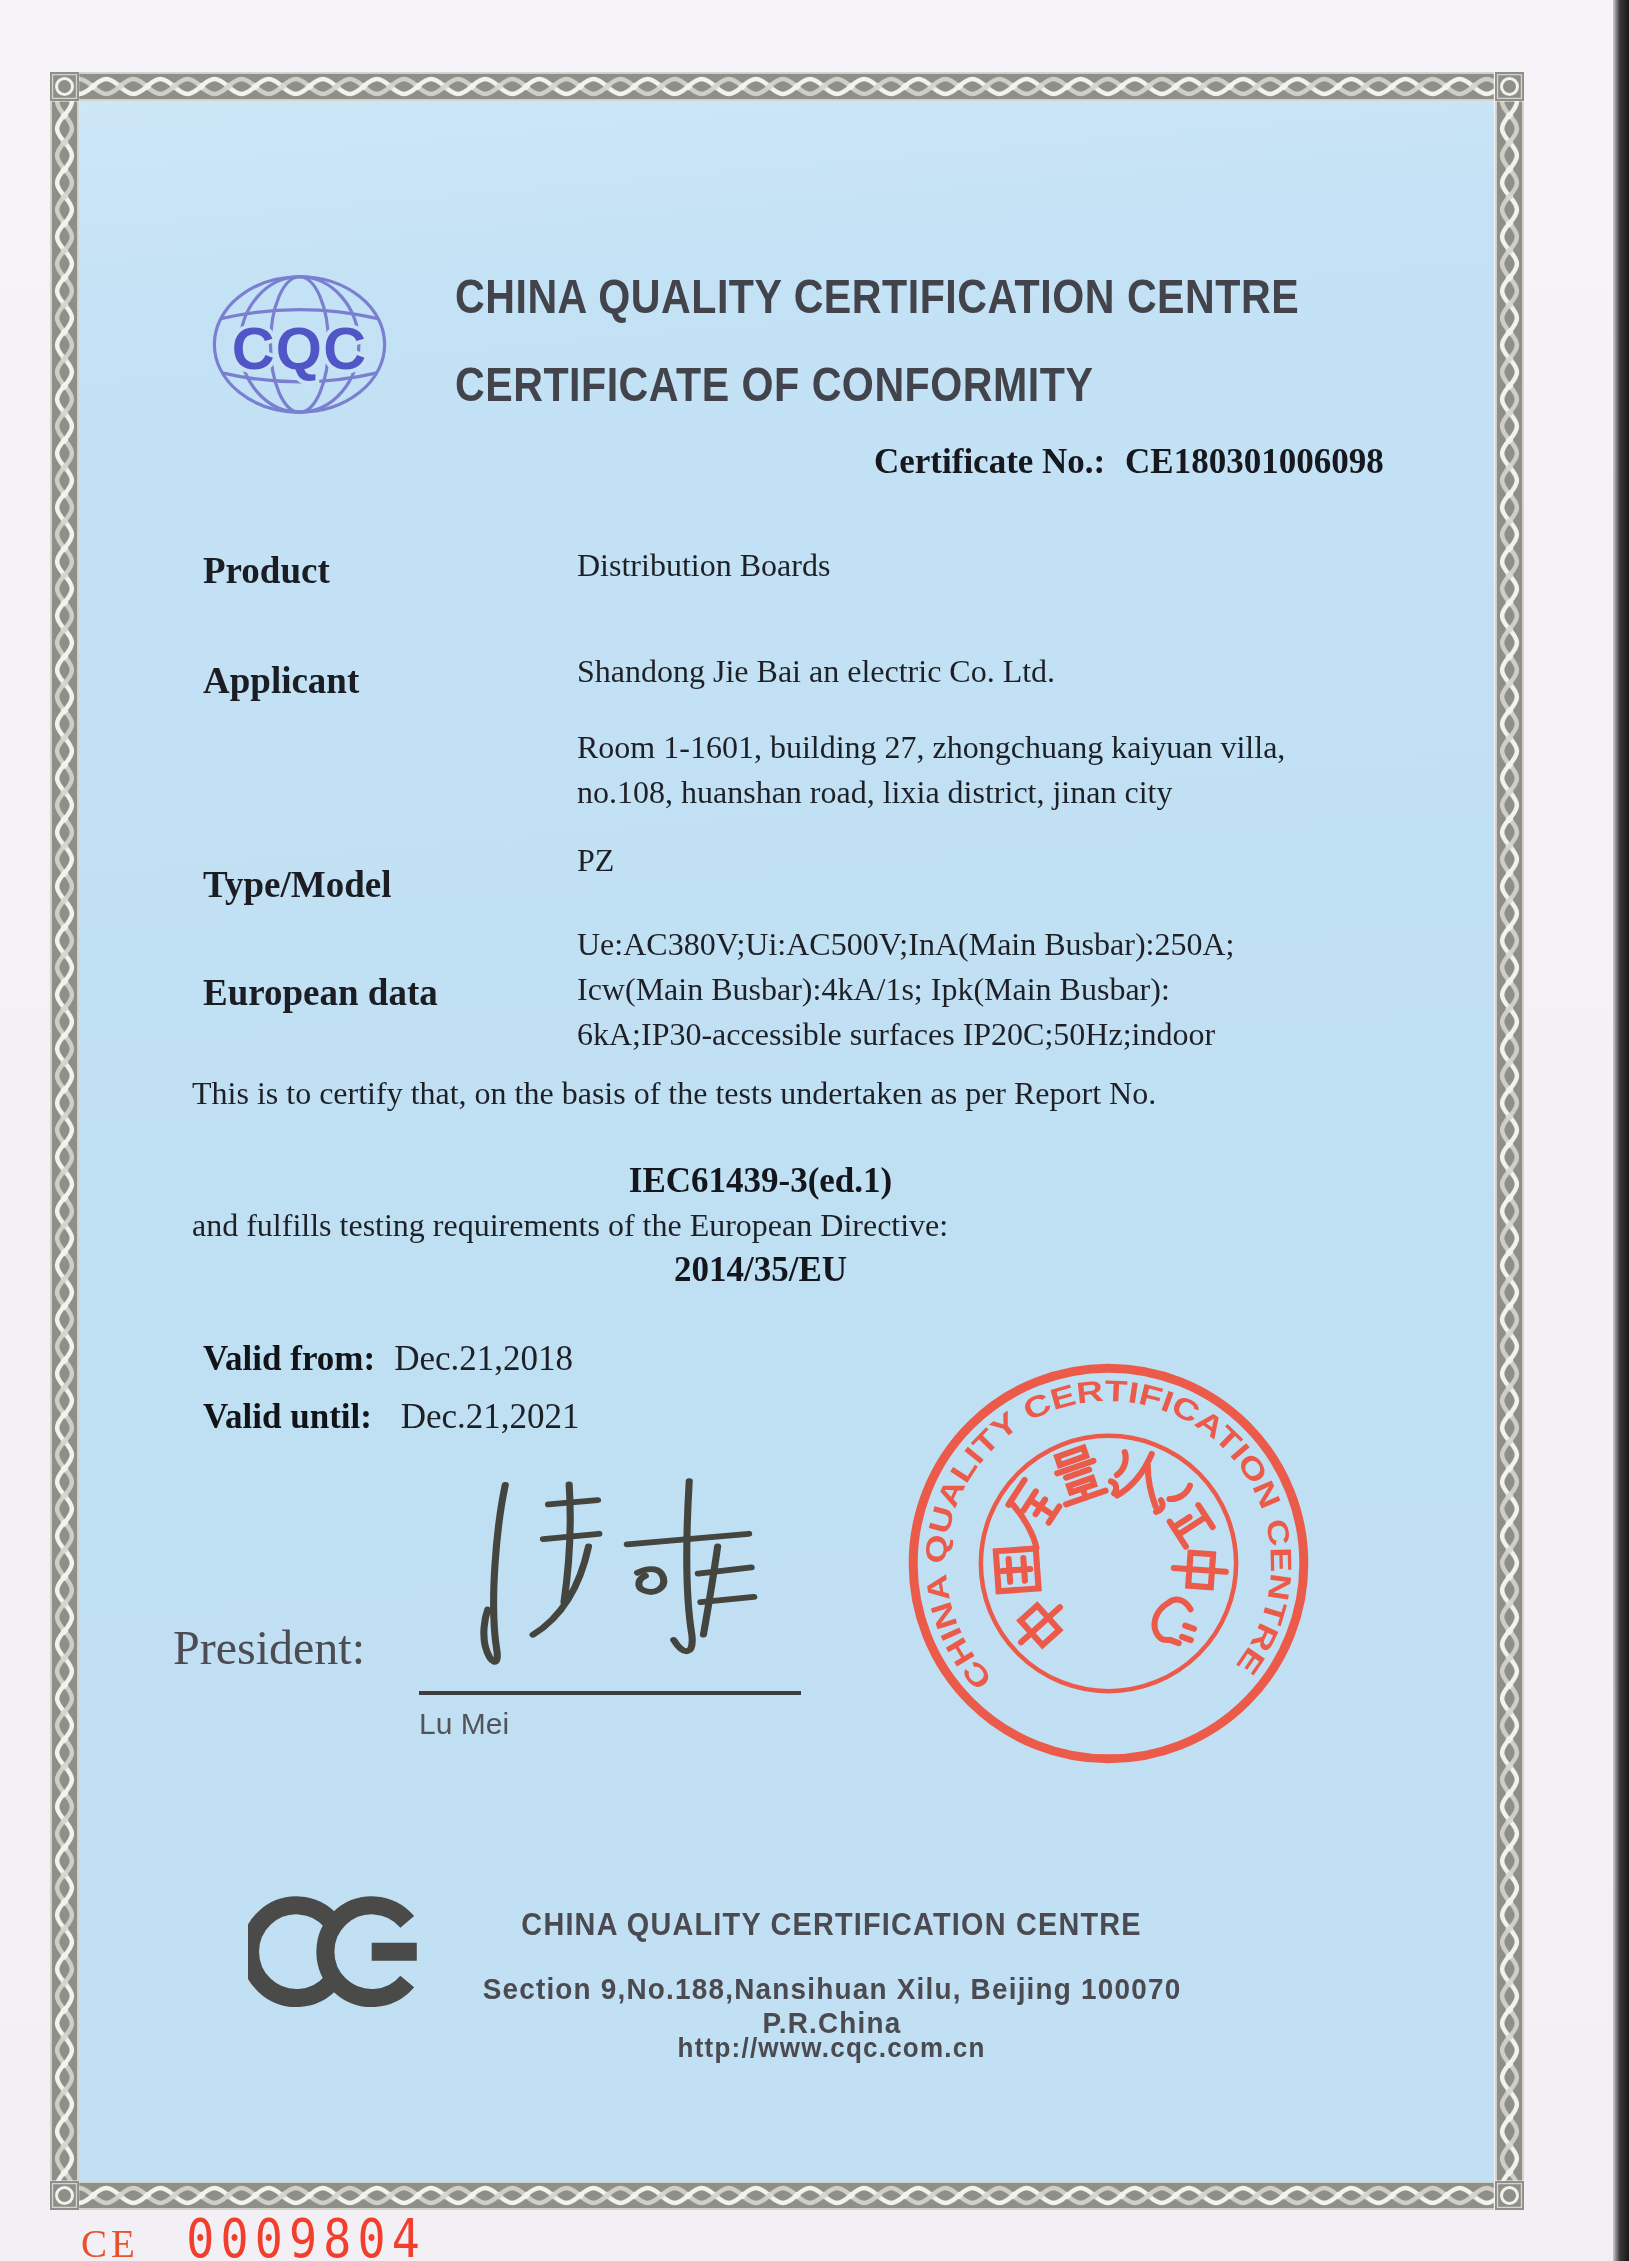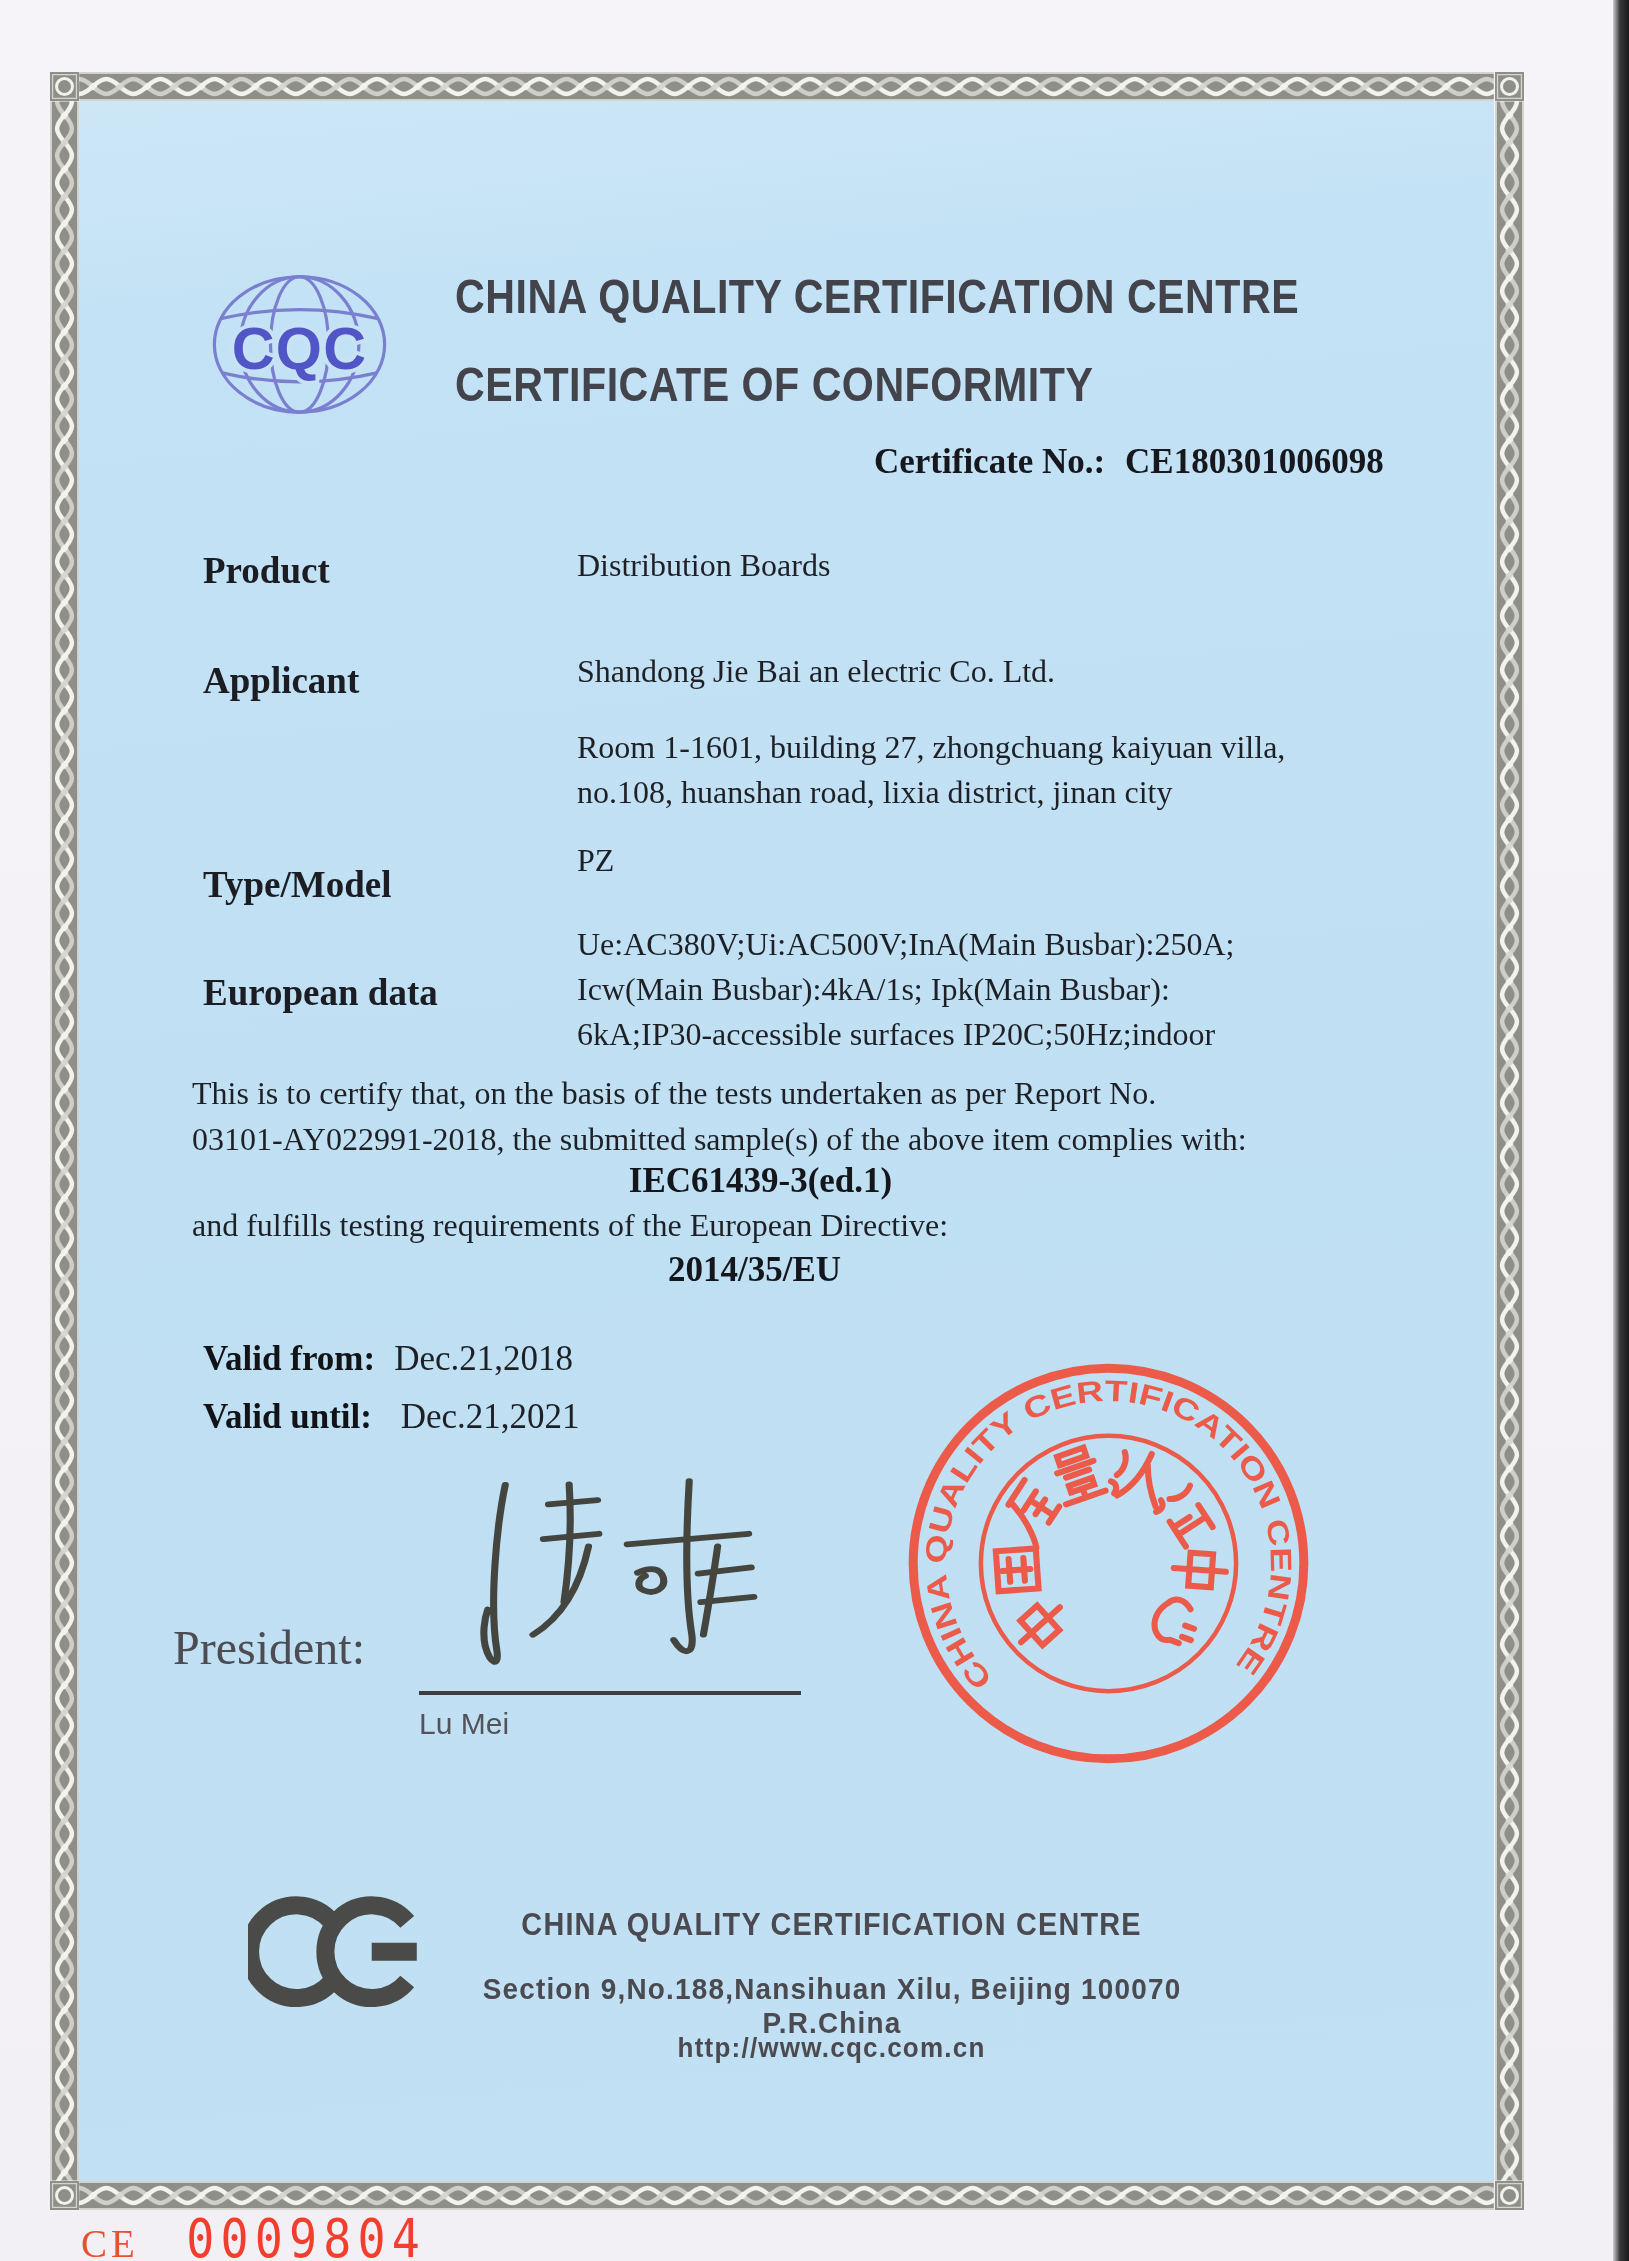--- a/index.html
+++ b/index.html
@@ -113,24 +113,23 @@
 
   <div class="abs flabel" style="left:203px;top:863px">Type/Model</div>
   <div class="abs fvalue" style="left:577px;top:842px">PZ</div>
 
   <div class="abs flabel" style="left:203px;top:971px">European data</div>
   <div class="abs fvalue" style="left:577px;top:926px">Ue:AC380V;Ui:AC500V;InA(Main Busbar):250A;</div>
   <div class="abs fvalue" style="left:577px;top:971px">Icw(Main Busbar):4kA/1s; Ipk(Main Busbar):</div>
   <div class="abs fvalue" style="left:577px;top:1016px">6kA;IP30-accessible surfaces IP20C;50Hz;indoor</div>
 
   <div class="abs stmt" style="left:192px;top:1075px">This is to certify that, on the basis of the tests undertaken as per Report No.</div>
-  <div class="abs stmt" style="left:192px;top:1121px">03101-AY022991-2018, the submitted sample(s) of the above item complies with:</div>
   <div class="abs stmt-center" style="left:193px;top:1161px;width:1135px">IEC61439-3(ed.1)</div>
   <div class="abs stmt" style="left:192px;top:1207px">and fulfills testing requirements of the European Directive:</div>
-  <div class="abs stmt-center" style="left:187px;top:1250px;width:1135px">2014/35/EU</div>
+  <div class="abs stmt-center" style="left:193px;top:1250px;width:1135px">2014/35/EU</div>
 
   <div class="abs valid" style="left:203px;top:1339px">
     <b>Valid from:</b>
     <span style="margin-left:10.3px">Dec.21,2018</span>
   </div>
   <div class="abs valid" style="left:203px;top:1397px">
     <b>Valid until:</b>
     <span style="margin-left:20px">Dec.21,2021</span>
   </div>
 

